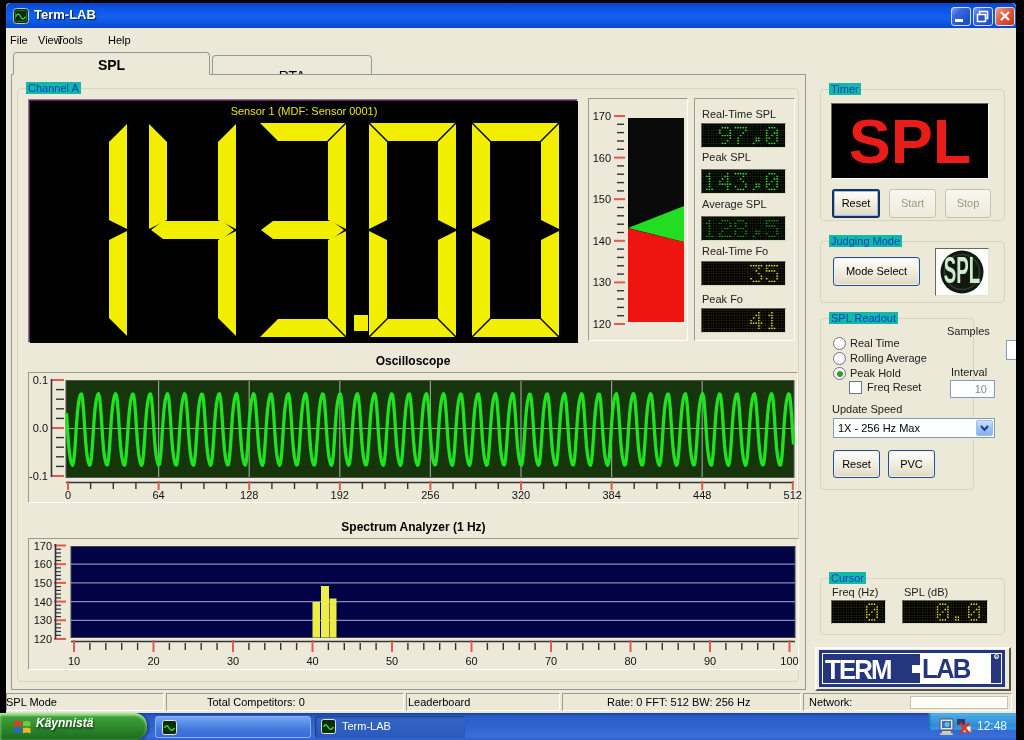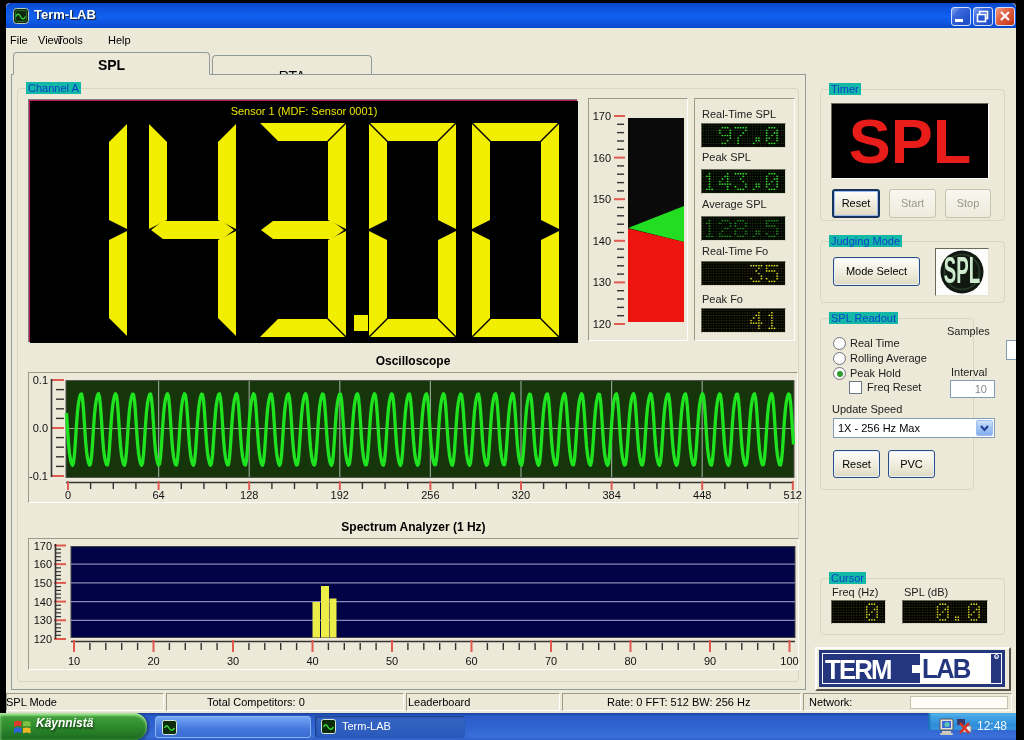--- a/index.html
+++ b/index.html
@@ -13,21 +13,21 @@
 .tclose{background:linear-gradient(135deg,#f0a182 0%,#e36044 40%,#c83c1c 90%)}
 #menubar{position:absolute;left:0;top:25px;width:100%;height:23px;background:#ece9d8;font-size:11px}
 #menubar span{position:absolute;top:6px}
 #client{position:absolute;left:0;top:48px;width:100%;height:643px;background:#ece9d8}
 
 .tab{position:absolute;border:1px solid #919b9c;border-bottom:none;border-radius:4px 4px 0 0;background:#ece9d8;text-align:center;font-size:14px}
 #page{position:absolute;left:5px;top:23px;width:795px;height:616px;border:1px solid #919b9c;background:#ece9d8}
 .group{position:absolute;border:1px solid #d9d6c0;border-radius:4px}
 .group>.glabel{position:absolute;left:8px;top:-7px;background:#14b8a6;padding:0 2px;color:#0b41c8;font-size:11px}
 .sunk{position:absolute;border:1px solid;border-color:#9d9a88 #fff #fff #9d9a88;background:#ece9d8}
-.sunk2{position:absolute;border:1px solid;border-color:#808080 #fff #fff #808080;background:#be185d}
+.sunk2{position:absolute;border:1px solid;border-color:#808080 #fff #fff #808080;background:#701a75}
 
 .dd{position:absolute;background:#000;border:1px solid;border-color:#6a6a5a #d8d5c4 #d8d5c4 #6a6a5a;overflow:hidden}
 .lbl{position:absolute;font-size:11px;color:#1c1c1c;white-space:nowrap}
 .blbl{position:absolute;font-size:12px;font-weight:bold;color:#000;white-space:nowrap}
 
 .btn{position:absolute;border:1px solid #264d86;border-radius:3px;color:#000;font-size:11px;text-align:center;
  background:linear-gradient(#fefefb 0%,#f3f1e4 40%,#eae6d3 70%,#dcd8c0 100%);box-shadow:inset 0 0 0 1px #e8f0fa}
 .btn.dis{border-color:#c5c2ad;color:#9a9785;background:linear-gradient(#f8f7f0,#eeebdc);box-shadow:none}
 .btn.focus{border:2px solid #16335e;box-shadow:inset 0 0 0 1px #9ebcf0}
 

